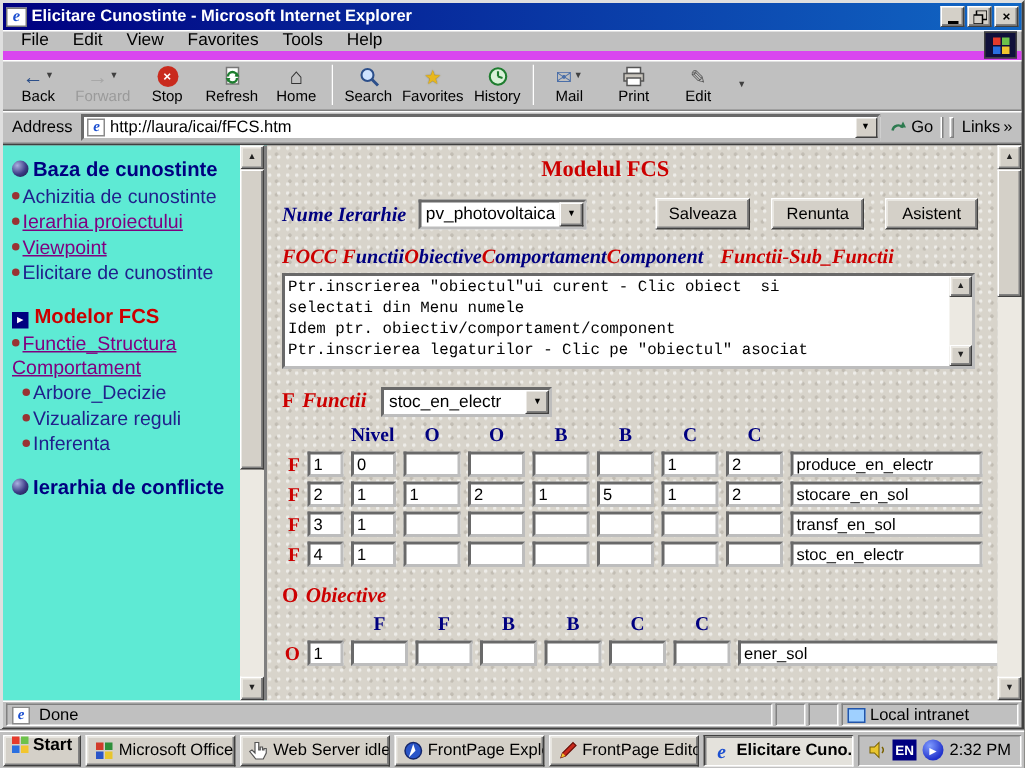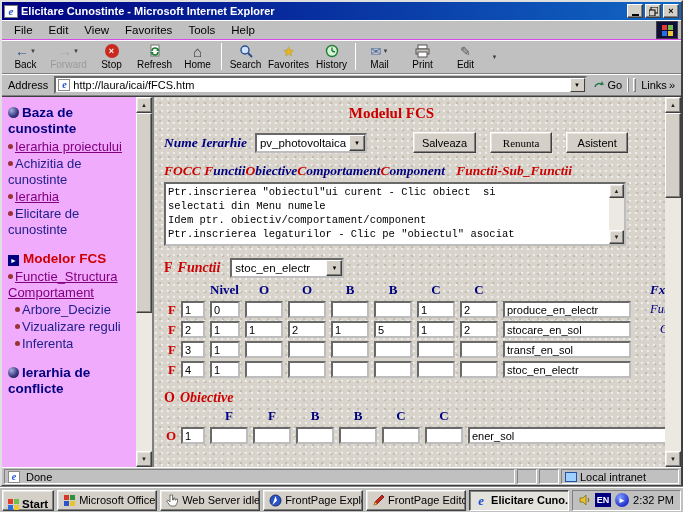--- a/index.html
+++ b/index.html
@@ -10,21 +10,21 @@
     border:2px solid;border-color:#dfdfdf #404040 #404040 #dfdfdf;display:flex;flex-direction:column;}
   .titlebar{height:18px;display:flex;align-items:center;padding:1px 2px;
     background:linear-gradient(90deg,#000080,#1167c4);color:#fff;font-size:11px;font-weight:bold;}
   .titlebar .app-icon{width:14px;height:13px;background:#fff;border:1px solid #7a7a7a;color:#1c4fd0;
     font-family:"Liberation Serif",serif;font-style:italic;font-weight:bold;font-size:11px;line-height:11px;text-align:center;margin-right:3px;}
   .title-text{flex:1;white-space:nowrap;overflow:hidden;}
   .tbtn{width:16px;height:14px;background:#d4d0c8;border:1px solid;border-color:#fff #404040 #404040 #fff;
     box-shadow:inset -1px -1px 0 #808080;margin-left:2px;display:flex;align-items:center;justify-content:center;
     font-size:9px;color:#000;font-weight:bold;line-height:1;}
   .min-glyph{display:block;width:7px;height:2px;background:#000;margin-top:7px;}
-  .menubar{height:20px;display:flex;align-items:center;border-bottom:1px solid #d946ef;
+  .menubar{height:20px;display:flex;align-items:center;border-bottom:6px solid #d946ef;
     box-shadow:inset 0 1px 0 #fff;padding-left:4px;font-size:11.5px;position:relative;}
   .menu-item{padding:2px 8px;}
   .throbber{position:absolute;right:3px;top:1px;width:22px;height:18px;background:#10103a;
     border:1px solid #404040;display:flex;align-items:center;justify-content:center;}
   .flag{display:grid;grid-template-columns:5px 5px;grid-template-rows:5px 5px;gap:1px;}
   .flag i{display:block;}
   .flag i:nth-child(1){background:#e53b2c;}.flag i:nth-child(2){background:#6cc24a;}
   .flag i:nth-child(3){background:#2a6fe0;}.flag i:nth-child(4){background:#f2c52e;}
   
   .toolbar{height:34px;display:flex;align-items:stretch;border-bottom:1px solid #808080;
@@ -51,21 +51,21 @@
   .addr-page-icon{width:12px;height:12px;border:1px solid #8a8a8a;background:#fff;color:#1c4fd0;
     font-family:"Liberation Serif",serif;font-style:italic;font-weight:bold;font-size:10px;line-height:10px;text-align:center;margin-right:3px;}
   .addr-url{flex:1;font-size:11px;color:#000;white-space:nowrap;overflow:hidden;}
   .addr-drop{width:15px;height:14px;background:#d4d0c8;border:1px solid;border-color:#fff #404040 #404040 #fff;
     font-size:6px;display:flex;align-items:center;justify-content:center;}
   .go-btn{display:flex;align-items:center;padding:0 6px;gap:3px;}
   .links-zone{display:flex;align-items:center;border-left:1px solid #808080;box-shadow:-1px 0 0 #fff;padding:0 4px;gap:2px;}
   .grip{width:3px;height:14px;border:1px solid;border-color:#fff #808080 #808080 #fff;margin-right:3px;}
   
   .content{flex:1;display:flex;min-height:0;border-top:1px solid #404040;}
-  .sidebar{width:152px;background:#f0abfc;display:flex;border-right:2px solid #808080;}
+  .sidebar{width:176px;background:#5eead4;display:flex;border-right:2px solid #808080;}
   .side-inner{flex:1;padding:8px 2px 0 6px;overflow:hidden;font-size:13px;color:#000080;}
   .side-h{font-weight:bold;font-size:13.5px;line-height:16px;margin-bottom:2px;color:#000080;}
   .ball{display:inline-block;width:11px;height:11px;border-radius:50%;vertical-align:-1px;margin-right:3px;
     background:radial-gradient(circle at 32% 30%,#aab0e0,#3c3c86 55%,#14143c);}
   .sq-icon{display:inline-block;width:11px;height:11px;background:#000080;color:#fff;font-size:7px;line-height:11px;
     text-align:center;vertical-align:0px;margin-right:4px;}
   .side-item{line-height:16px;margin:1px 0;}
   .dot{display:inline-block;width:5px;height:5px;border-radius:50%;background:#993333;vertical-align:2px;margin-right:2px;}
   .side-link{color:#800080;text-decoration:underline;}
   .side-plain{color:#20208c;}
@@ -125,21 +125,21 @@
   .statusbar{height:18px;display:flex;align-items:stretch;gap:2px;padding:1px 2px;border-top:1px solid #fff;font-size:11px;}
   .pane{border:1px solid;border-color:#808080 #fff #fff #808080;display:flex;align-items:center;padding:0 3px;gap:3px;}
   .pane-left{flex:1;}
   .pane-sm{width:20px;}
   .pane-right{width:118px;}
   .mini-monitor{width:12px;height:10px;border:1px solid #2255aa;background:#9fd0ff;position:relative;}
   
   .taskbar{position:absolute;bottom:0;left:0;width:683px;height:25px;background:#c0c0c0;
     border-top:1px solid #fff;box-shadow:0 -1px 0 #808080;display:flex;align-items:center;padding:1px 2px;gap:3px;}
   .start-btn{height:21px;background:#d4d0c8;border:1px solid;border-color:#fff #404040 #404040 #fff;
-    box-shadow:inset -1px -1px 0 #808080,inset 1px 1px 0 #e8e6e0;display:flex;align-items:flex-end;gap:3px;
+    box-shadow:inset -1px -1px 0 #808080,inset 1px 1px 0 #e8e6e0;display:flex;align-items:flex-start;gap:3px;
     font-weight:bold;font-size:11.5px;padding:0 5px;}
   .task{flex:1;max-width:110px;height:21px;background:#d4d0c8;border:1px solid;border-color:#fff #404040 #404040 #fff;
     box-shadow:inset -1px -1px 0 #808080,inset 1px 1px 0 #e8e6e0;display:flex;align-items:center;gap:3px;
     font-size:11px;padding:0 4px;white-space:nowrap;overflow:hidden;}
   .task.active{background:#e4e2dc;border-color:#404040 #fff #fff #404040;box-shadow:inset 1px 1px 0 #808080;font-weight:bold;}
   .task-ic{flex:0 0 auto;width:14px;height:14px;display:flex;align-items:center;justify-content:center;}
   .office-ic{display:grid;grid-template-columns:5px 5px;grid-template-rows:5px 5px;gap:1px;}
   .office-ic i:nth-child(1){background:#d23b2a;}.office-ic i:nth-child(2){background:#2f8f3b;}
   .office-ic i:nth-child(3){background:#2a55c8;}.office-ic i:nth-child(4){background:#e8c52e;}
   .e-ic{color:#1c4fd0;font-family:"Liberation Serif",serif;font-style:italic;font-weight:bold;font-size:13px;line-height:13px;}
@@ -307,23 +307,23 @@
       </div>
     </div>
 
     <div class="content">
 
       <div class="sidebar">
         <div class="side-inner">
           <div class="side-h">
             <span class="ball"></span><span>Baza de cunostinte</span>
           </div>
+          <div class="side-item side-plain"><span class="dot"></span><span>Achizitia de  cunostinte</span></div>
           <div class="side-item"><span class="dot"></span><span class="side-link">Ierarhia proiectului</span></div>
-          <div class="side-item side-plain"><span class="dot"></span><span>Achizitia de  cunostinte</span></div>
-          <div class="side-item"><span class="dot"></span><span class="side-link">Ierarhia</span></div>
+          <div class="side-item"><span class="dot"></span><span class="side-link">Viewpoint</span></div>
           <div class="side-item side-plain"><span class="dot"></span><span>Elicitare  de cunostinte</span></div>
           <div class="side-gap"></div>
           <div class="side-h side-red">
             <span class="sq-icon">►</span><span>Modelor FCS</span>
           </div>
           <div class="side-item"><span class="dot"></span><span class="side-link">Functie_Structura Comportament</span></div>
           <div class="side-item side-plain indent"><span class="dot"></span><span>Arbore_Decizie</span></div>
           <div class="side-item side-plain indent"><span class="dot"></span><span>Vizualizare reguli</span></div>
           <div class="side-item side-plain indent"><span class="dot"></span><span>Inferenta</span></div>
           <div class="side-gap"></div>
@@ -352,21 +352,21 @@
           <div class="hier-row">
             <span class="hier-label">Nume Ierarhie</span>
             <div class="select hier-select">
               <span class="sel-text" style="font-family:'Liberation Sans',sans-serif;">pv_photovoltaica</span>
               <span class="sel-btn">
                   <span>▼</span>
                 </span>
             </div>
             <div class="btn-group">
               <div class="btn" style="font-family:'Liberation Sans',sans-serif;">Salveaza</div>
-              <div class="btn" style="font-family:Liberation Serif, serif;">Renunta</div>
+              <div class="btn" style="font-family:Liberation Sans, sans-serif;">Renunta</div>
               <div class="btn" style="font-family:'Liberation Sans',sans-serif;">Asistent</div>
             </div>
           </div>
 
           <div class="focc">
             <span class="red">FOCC</span>
             <span class="red">F</span><span class="navy">unctii</span><span class="red">O</span><span class="navy">biective</span><span class="red">C</span><span class="navy">omportament</span><span class="red">C</span><span class="navy">omponent</span>
             <span class="red" style="margin-left:8px;">Functii-Sub_Functii</span>
           </div>
 

